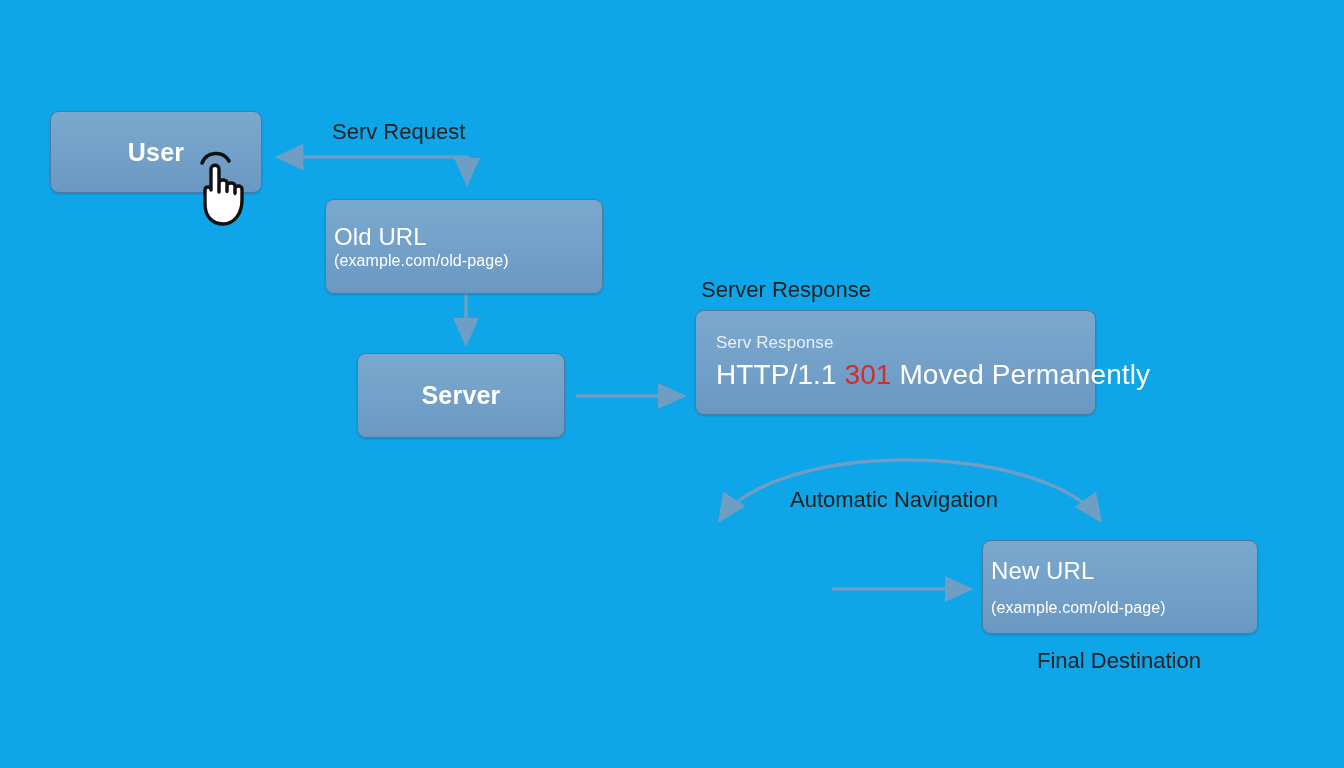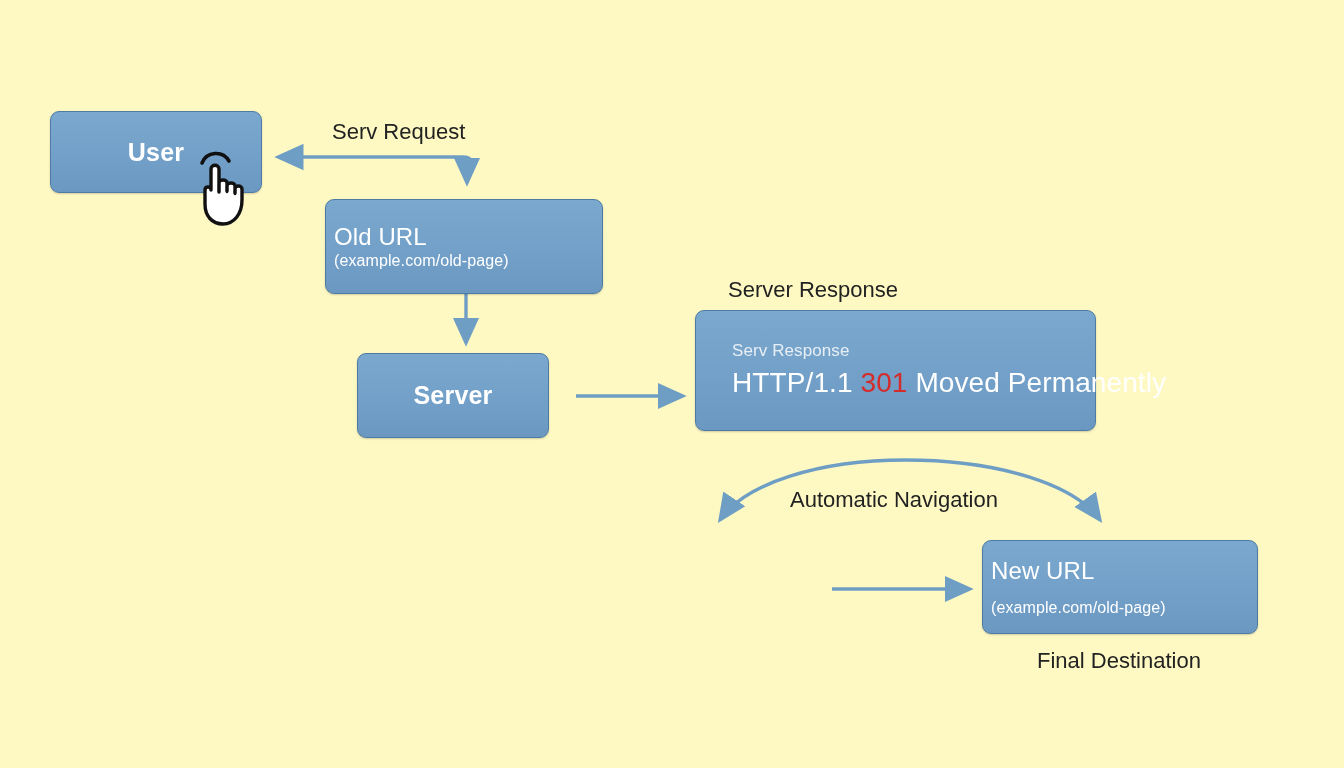--- a/index.html
+++ b/index.html
@@ -8,21 +8,21 @@
     padding: 0;
     background: #ffffff;
   }
   body {
     font-family: "Liberation Sans", sans-serif;
   }
   #canvas {
     position: relative;
     width: 1344px;
     height: 768px;
-    background: #fef9c3;
+    background: #0ea5e9;
     overflow: hidden;
   }
   
   .node {
     position: absolute;
     box-sizing: border-box;
     border-radius: 9px;
     border: 1.5px solid #4d7ba5;
     background: linear-gradient(180deg, #7BA8CE 0%, #73a0c8 55%, #6b98c1 100%);
     box-shadow: 0 1px 2px rgba(0,0,0,0.18);
@@ -55,23 +55,23 @@
     color: #ffffff;
     letter-spacing: .1px;
     white-space: nowrap;
   }
   .node-line.sub {
     font-size: 16px;
   }
   
   #node-user      { left: 50px;  top: 111px; width: 212px; height: 82px; }
   #node-old-url   { left: 325px; top: 199px; width: 278px; height: 95px; }
-  #node-server    { left: 357px; top: 353px; width: 192px; height: 85px; }
-  #node-response  { left: 695px; top: 310px; width: 401px; height: 121px;
-                    padding-left: 36px; }
+  #node-server    { left: 357px; top: 353px; width: 208px; height: 85px; }
+  #node-response  { left: 695px; top: 310px; width: 401px; height: 105px;
+                    padding-left: 20px; }
   #node-browser   { left: 613px; top: 541px; width: 219px; height: 92px; }
   #node-new-url   { left: 982px; top: 540px; width: 276px; height: 94px; gap: 12px; }
 
   .resp-small {
     font-size: 17px;
     color: rgba(255,255,255,0.82);
     margin-bottom: 5px;
     letter-spacing: .1px;
   }
   .resp-line {
@@ -87,21 +87,21 @@
   
   .label {
     position: absolute;
     font-family: "Liberation Sans", sans-serif;
     color: #222222;
     font-size: 22px;
     white-space: nowrap;
     z-index: 4;
   }
   #label-user-request   { left: 332px;  top: 119px; }
-  #label-server-resp    { left: 728px;  top: 277px; }
+  #label-server-resp    { left: 701px;  top: 277px; }
   #label-auto-nav       { left: 790px;  top: 487px; }
   #label-final-dest     { left: 1037px; top: 648px; }
 
   
   #arrows {
     position: absolute;
     left: 0; top: 0;
     width: 1344px; height: 768px;
     z-index: 2;
     pointer-events: none;

